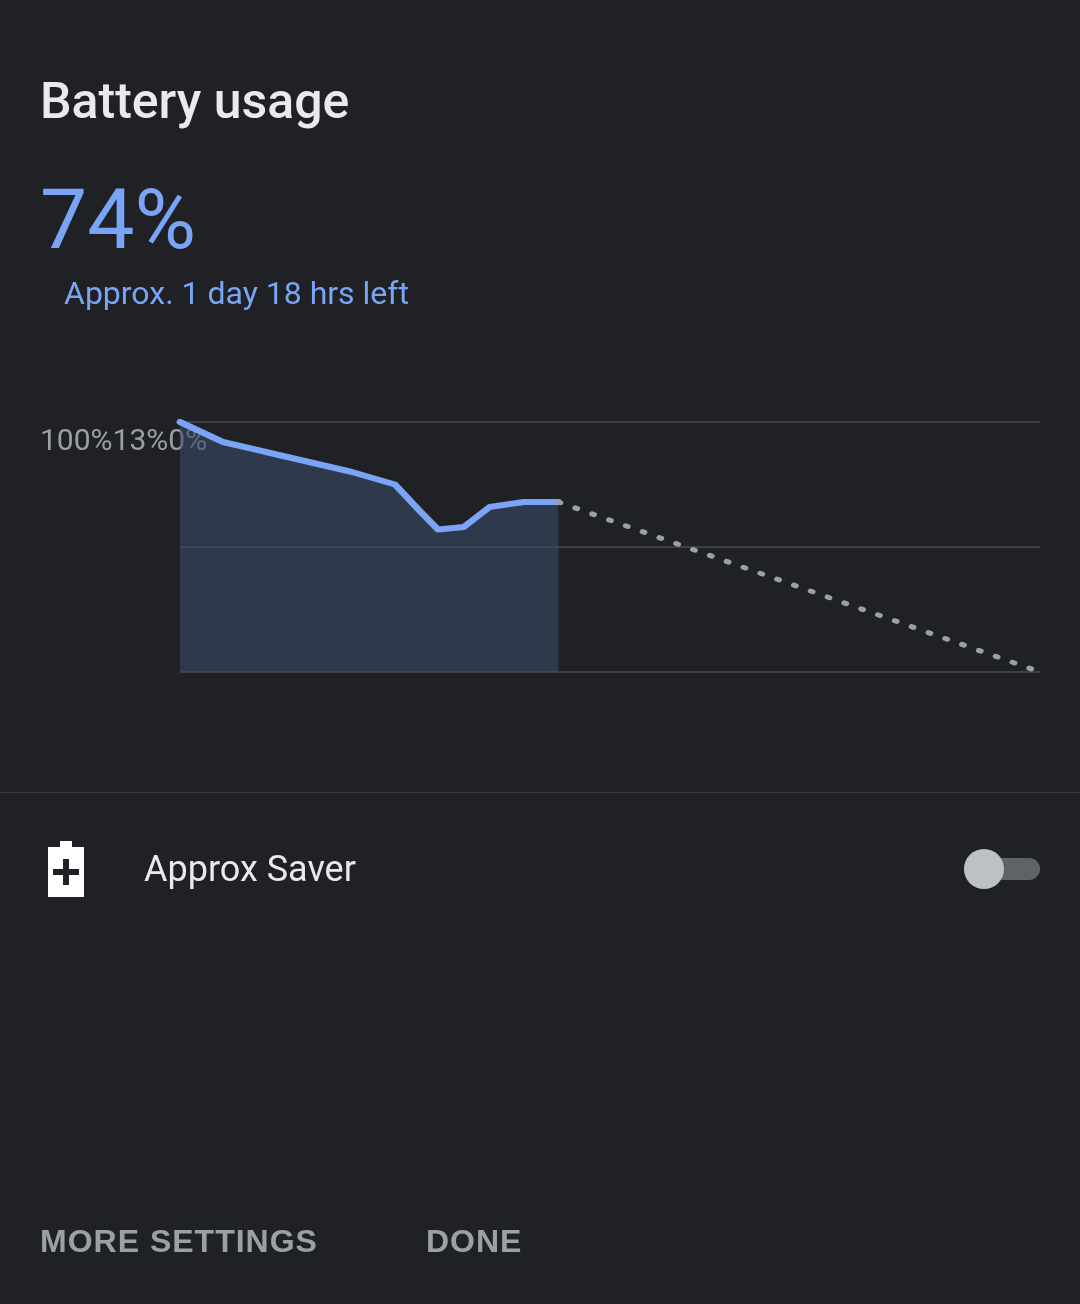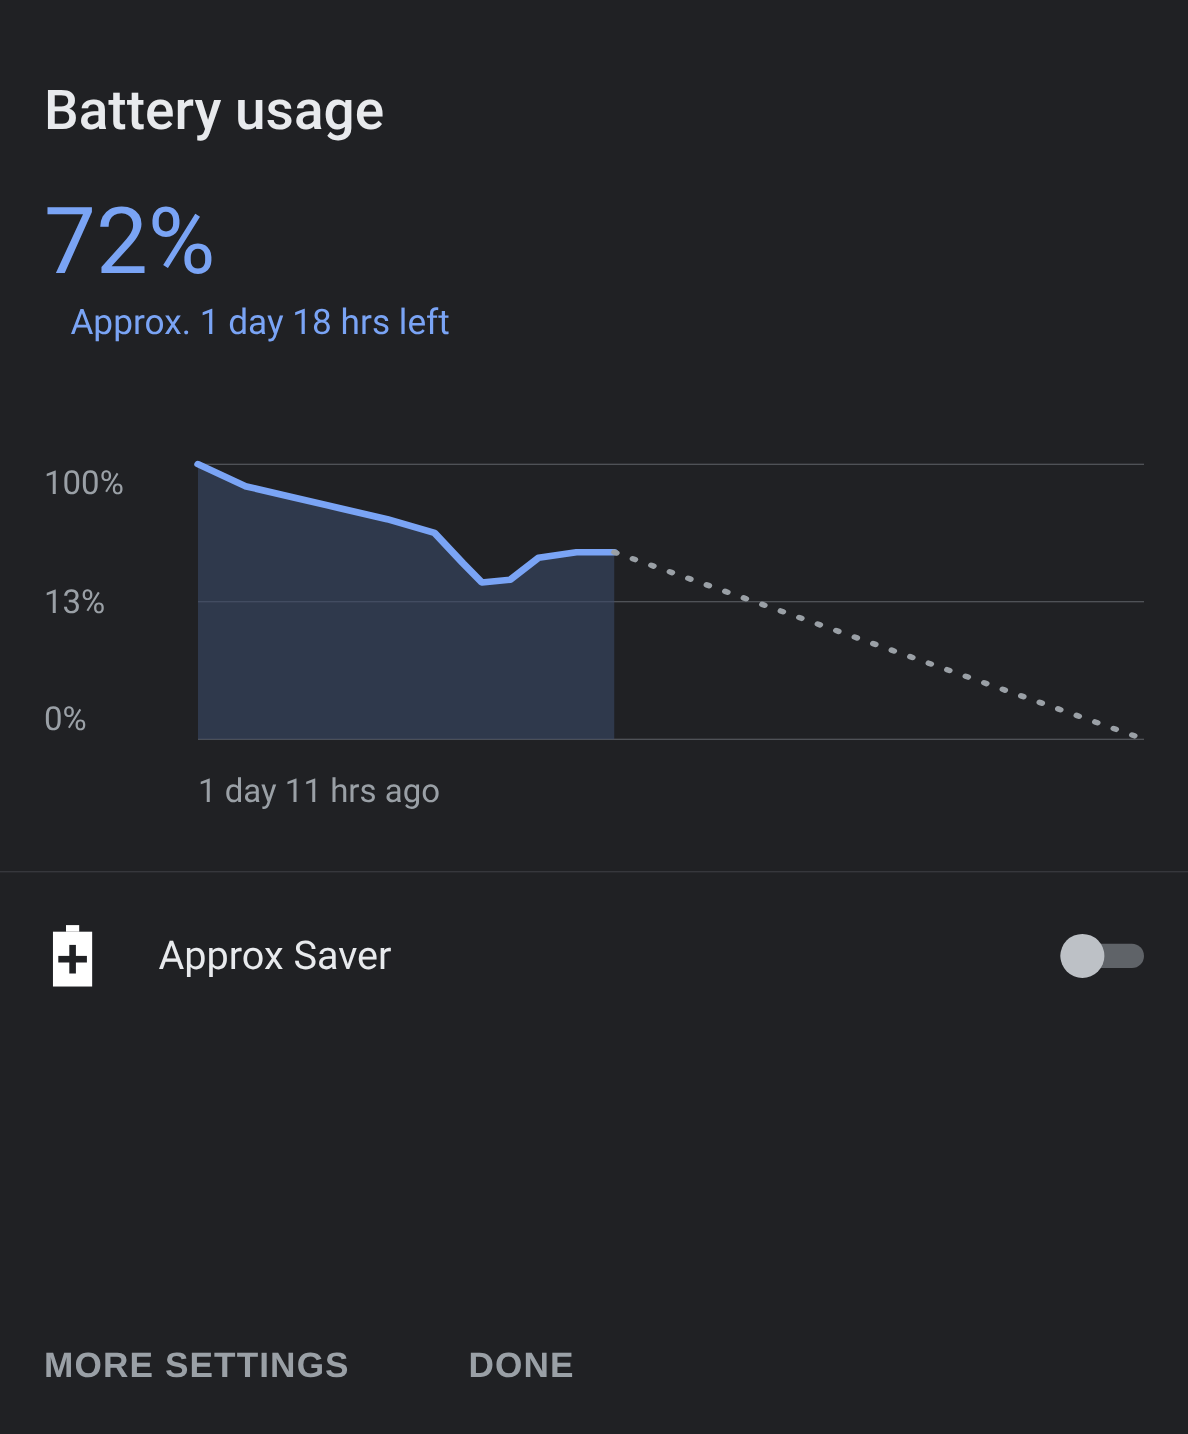--- a/index.html
+++ b/index.html
@@ -49,22 +49,21 @@
     .chart-container {
       position: relative;
       height: 330px;
     }
     .y-axis-labels {
       position: absolute;
       left: 0;
       top: 0;
       height: 250px;
       display: flex;
-      flex-direction: column;
-      justify-content: space-between;
+      flex-direction: row;
     }
     .y-label {
       font-size: 30px;
       color: #9aa0a6;
     }
     .chart-area {
       position: absolute;
       left: 140px;
       top: 0;
       right: 0;
@@ -151,21 +150,21 @@
       cursor: pointer;
       letter-spacing: 1px;
     }
   </style>
 </head>
 <body>
 
 <div class="container">
   <div class="header-section">
     <h1 class="page-title">Battery usage</h1>
-    <div class="percentage">72%</div>
+    <div class="percentage">74%</div>
     <div class="time-left">Approx. 1 day 18 hrs left</div>
   </div>
 
   <div class="chart-section">
     <div class="chart-container">
       <div class="y-axis-labels">
         <div class="y-label">100%</div>
         <div class="y-label">13%</div>
         <div class="y-label">0%</div>
       </div>
@@ -173,21 +172,20 @@
         <svg class="chart-svg" id="chart-svg" viewBox="0 0 760 250" preserveAspectRatio="none">
             <line x1="0" x2="760" y1="0" y2="0" stroke="#5f6368" stroke-width="1"></line>
             <line x1="0" x2="760" y1="125" y2="125" stroke="#5f6368" stroke-width="1"></line>
             <line x1="0" x2="760" y1="250" y2="250" stroke="#5f6368" stroke-width="1"></line>
             <path d="M0 0 L38 20 L76 30 L114 40 L152 50 L190 62.5 L212.8 90 L228 107.5 L250.8 105 L273.59999999999997 85 L304 80 L334.4 80 L 334.4 250 L 0 250 Z" fill="#3a4a68" fill-opacity="0.6" stroke="none"></path>
             <path d="M0 0 L38 20 L76 30 L114 40 L152 50 L190 62.5 L212.8 90 L228 107.5 L250.8 105 L273.59999999999997 85 L304 80 L334.4 80 " fill="none" stroke="#7aa4f5" stroke-width="6" stroke-linecap="round" stroke-linejoin="round"></path>
             <line x1="334.4" y1="80" x2="760" y2="250" stroke="#9aa0a6" stroke-width="5" stroke-linecap="round" stroke-dasharray="2 14"></line>
           </svg>
       </div>
       <div class="x-axis-labels">
-        <div class="x-label">1 day 11 hrs ago</div>
       </div>
     </div>
   </div>
 
   <div class="divider"></div>
 
   <div class="settings-row">
     <div class="battery-icon">
       <svg width="36" height="56" viewBox="0 0 36 56">
         <rect x="12" y="0" width="12" height="6" fill="#ffffff"></rect>

